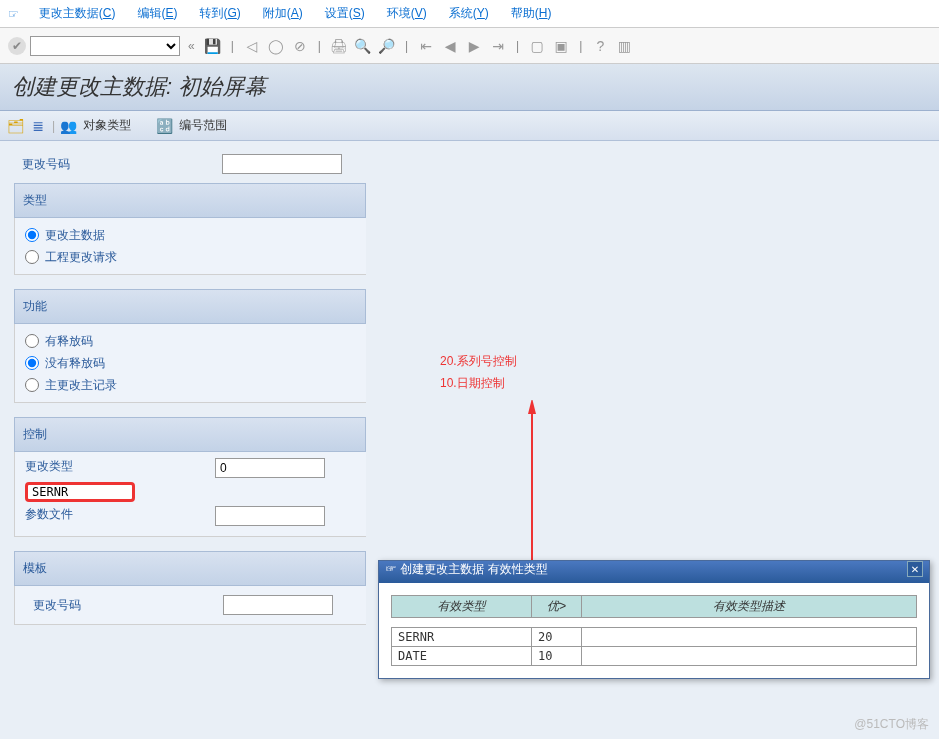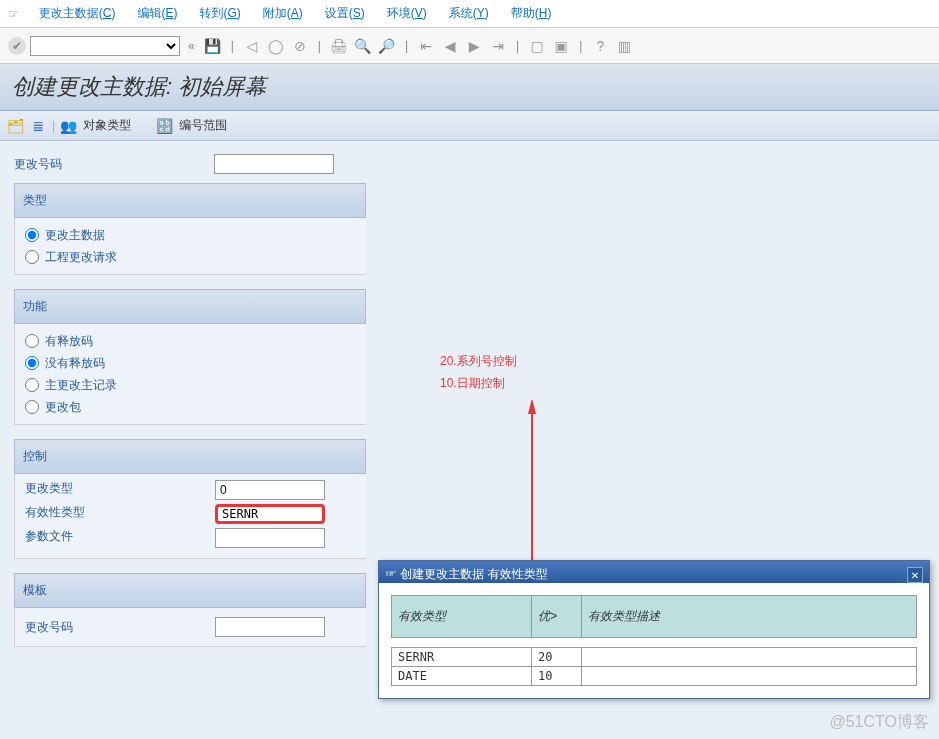--- a/index.html
+++ b/index.html
@@ -19,50 +19,50 @@
 .title-area { background: linear-gradient(#dde6f0, #c5d3e6); border-bottom:1px solid #9cb0ce; padding: 8px 12px; font-size: 22px; font-style: italic; color:#333; }
 
 .app-toolbar { background: linear-gradient(#e8eef6, #d6e0ee); border-bottom:1px solid #b0c0d8; height: 30px; display:flex; align-items:center; padding:0 8px; gap:6px; }
 .app-toolbar .sep { color:#aaa; }
 .app-toolbar .lbl { color:#333; }
 .tiny-icon { width:16px; height:16px; display:inline-flex; align-items:center; justify-content:center; font-size:14px; }
 
 .content { background:#e9eff6; padding:10px 14px; height:calc(100% - 94px); position:relative; }
 
 .field-row { display:flex; align-items:center; height:26px; margin-bottom:6px; }
-.field-row label { width:200px; color:#2a5a9a; }
+.field-row label { width:200px; color:#2a5a9a;margin-left:8px; }
 .field-row input { height:20px; border:1px solid #999; background:#fff; padding:0 4px; }
 
 .groupbox { background:#eef3fa; margin-bottom:14px; }
 .groupbox .gb-header { background:linear-gradient(#d8e2f0,#c3d2e7); border:1px solid #a9bcd6; padding:8px 8px; color:#2a5a9a; }
 .groupbox .gb-body { padding:6px 10px; border-left:1px solid #d0d0d0; border-bottom:1px solid #d0d0d0; }
 .groupbox { width:352px; }
 
 .radio-row { display:flex; align-items:center; height:22px; gap:6px; color:#2a5a9a; }
 .radio-row input[type=radio]{ width:14px; height:14px; }
 
 .ctrl-row { display:flex; height:24px; }
 .ctrl-row label { width:190px; color:#2a5a9a; }
 .ctrl-row .val { width:110px; height:20px; border:1px solid #999; background:#fff; padding:0 4px; display:flex; align-items:center; }
 .highlight-red { border:3px solid #e33 !important; border-radius:4px; }
 
 .annotation { position:absolute; left:440px; top:350px; color:#e33; font-size:16px; line-height:22px; }
 .arrow { position:absolute; left:522px; top:400px; }
 
 .popup { position:absolute; left:378px; top:560px; width:552px; background:#fff; border:1px solid #4a6a9a; box-shadow:2px 2px 6px rgba(0,0,0,0.3); }
-.popup .popup-title { background:linear-gradient(#4a78c0,#2a5a9a); color:#fff; height:22px; display:flex; align-items:flex-end; padding:0 6px; justify-content:space-between; }
+.popup .popup-title { background:linear-gradient(#4a78c0,#2a5a9a); color:#fff; height:22px; display:flex; align-items:flex-start; padding:0 6px; justify-content:space-between; }
 .popup .popup-title .close { background:#2a5a9a; color:#fff; width:16px; height:16px; display:flex; align-items:center; justify-content:center; border:1px solid #8ab; font-size:10px; }
 .popup .popup-body { padding:12px; }
 .popup table { border-collapse:collapse; width:100%; }
-.popup th { background:#bde0df; border:1px solid #999; padding:12px 6px; text-align:left; font-weight:normal; color:#333; font-style:italic; }
+.popup th { background:#bde0df; border:1px solid #999; padding:2px 6px; text-align:center; font-weight:normal; color:#333; font-style:italic; }
 .popup th:nth-child(2){ background:#bde0df; }
 .popup td { border:1px solid #999; padding:2px 6px; font-family:monospace; color:#333; }
 .popup .spacer-row td { height:10px; border:none; }
 
-.watermark { position:absolute; right:10px; bottom:6px; color:#bbb; font-size:16px; }
+.watermark { position:absolute; right:10px; bottom:6px; color:#bbb; font-size:12px; }
 </style>
 </head>
 <body>
 
 <div class="menubar">
   <span class="exit-icon">☞</span>
   <span class="menu-item"><span>更改主数据(</span><span class="ul">C</span><span>)</span></span>
   <span class="menu-item"><span>编辑(</span><span class="ul">E</span><span>)</span></span>
   <span class="menu-item"><span>转到(</span><span class="ul">G</span><span>)</span></span>
   <span class="menu-item"><span>附加(</span><span class="ul">A</span><span>)</span></span>
@@ -140,38 +140,33 @@
           <span>有释放码</span>
         </div>
       <div class="radio-row">
           <input type="radio" checked="" style="">
           <span>没有释放码</span>
         </div>
       <div class="radio-row">
           <input type="radio" style="">
           <span>主更改主记录</span>
         </div>
-      <div class="radio-row">
-          <input type="radio" style="">
-          <span>更改包</span>
-        </div>
     </div>
   </div>
 
   <div class="groupbox">
     <div class="gb-header">控制</div>
     <div class="gb-body">
       <div class="ctrl-row">
         <label>更改类型</label>
         <div class="val">
             <span>0</span>
           </div>
       </div>
       <div class="ctrl-row">
-        <label>有效性类型</label>
         <div class="val highlight-red">
             <span style="font-family:monospace">SERNR</span>
           </div>
       </div>
       <div class="ctrl-row">
         <label>参数文件</label>
         <div class="val">
             <span></span>
           </div>
       </div>

